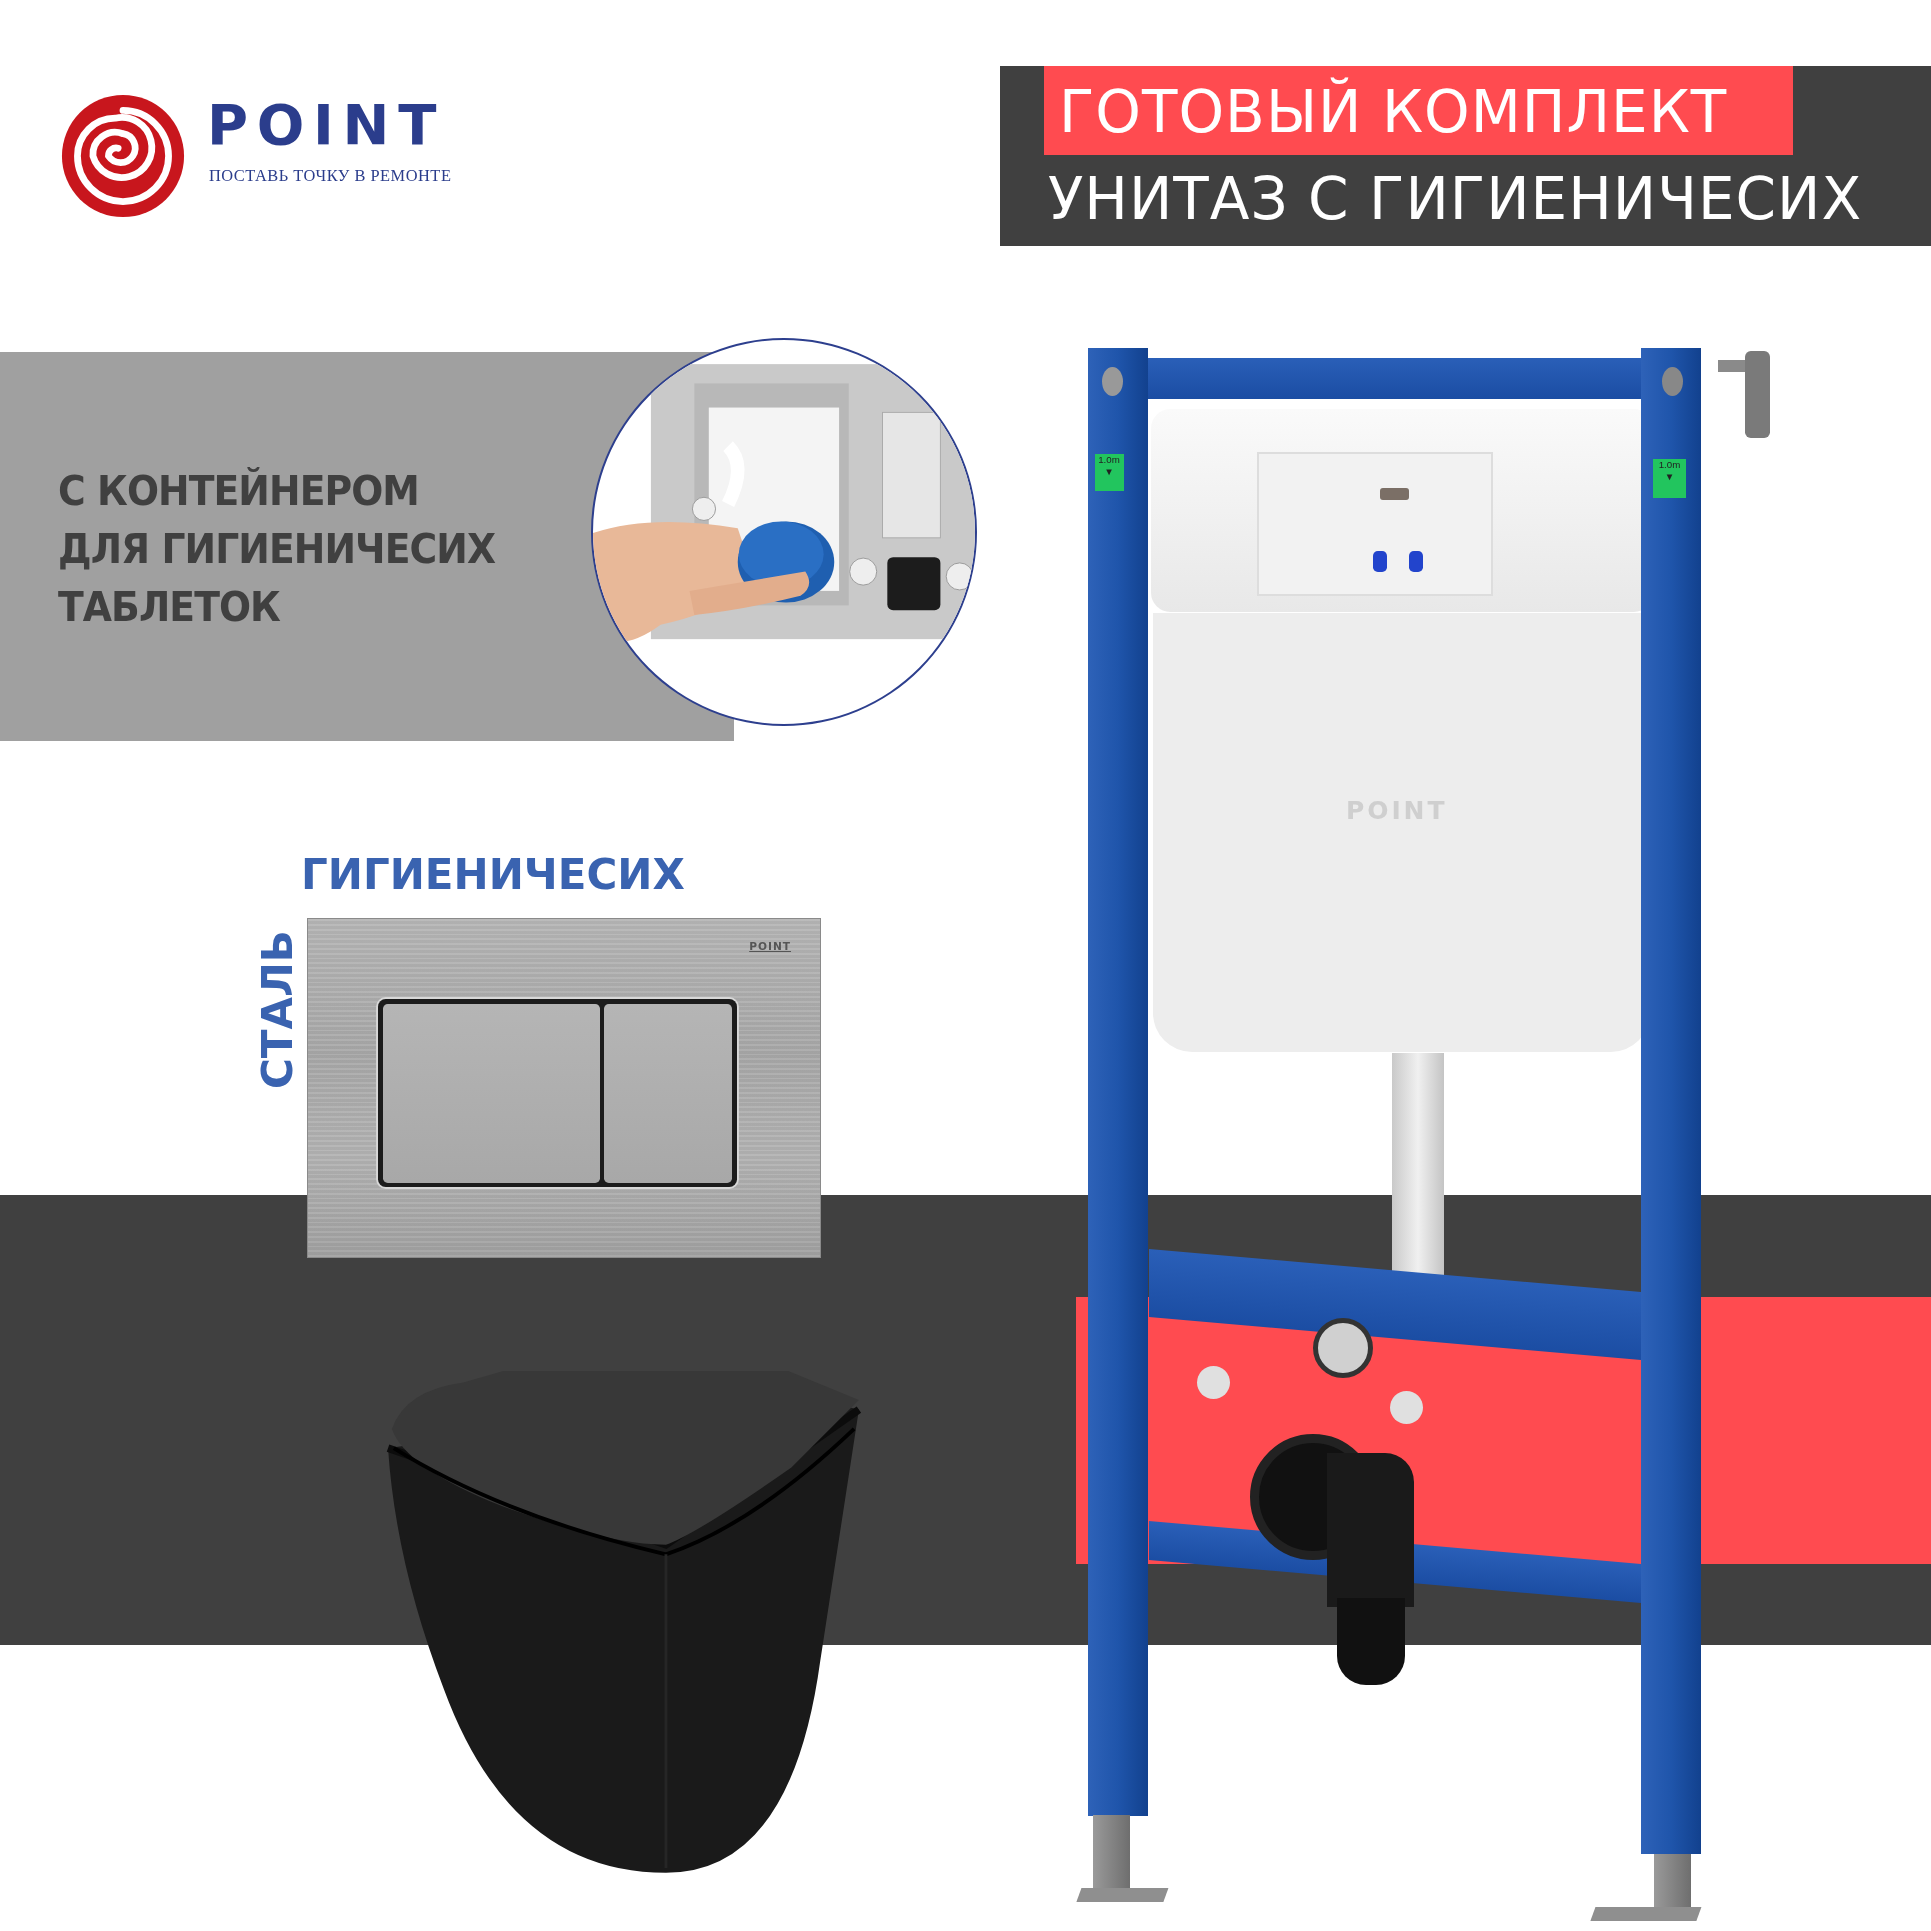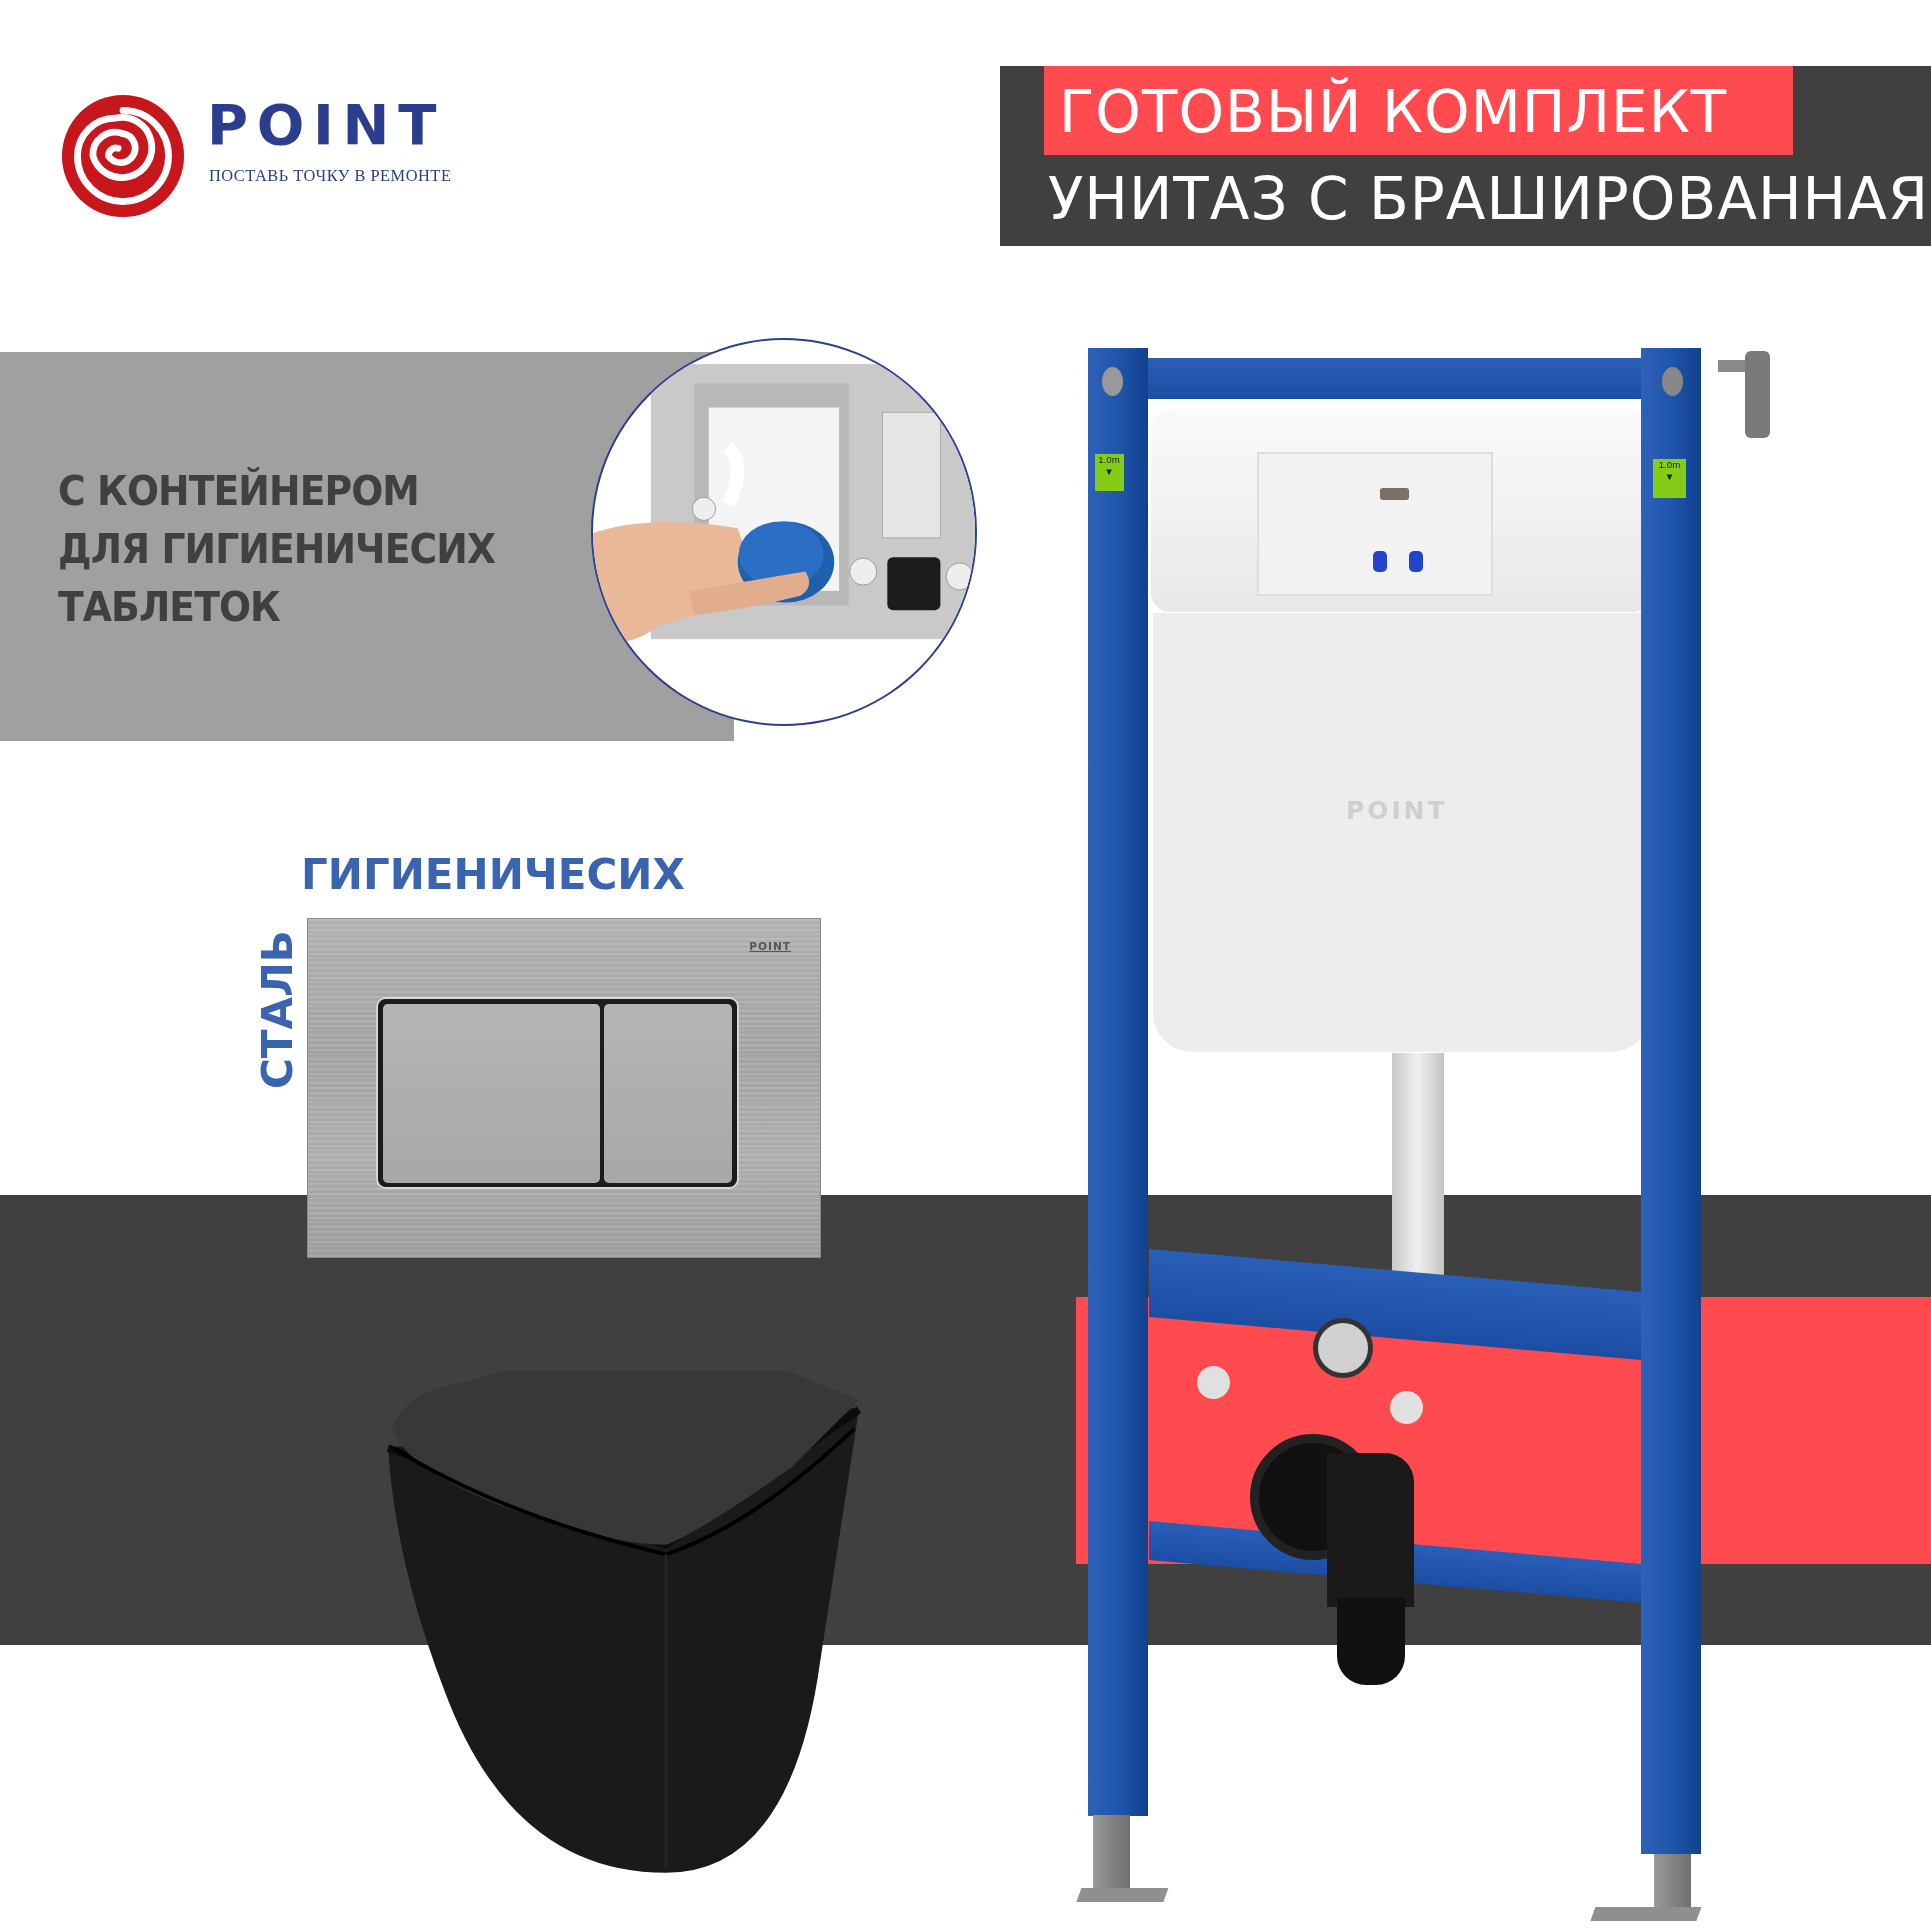--- a/index.html
+++ b/index.html
@@ -29,40 +29,40 @@
   
   .band-dark{left:0;top:1195px;width:1931px;height:450px;background:#404040;}
   .band-red{left:1076px;top:1297px;width:855px;height:267px;background:#ff4b50;}
   
   .post{background:linear-gradient(90deg,#2e62b8 0%,#1f55ab 50%,#12418e 100%);}
   .foot{background:linear-gradient(90deg,#9a9a9a,#6e6e6e);}
   .tank{background:linear-gradient(180deg,#fafafa,#e8e8e8);border-radius:19.3px;}
   .lower-tank{background:#ededed;border-radius:0 0 39px 39px;}
   .pipe-white{background:linear-gradient(90deg,#c9c9c9,#f0f0f0 50%,#c4c4c4);}
   .crossbar{background:linear-gradient(180deg,#2a5fb8,#1b4da3);}
-  .marker{background:#84cc16;font-family:"Liberation Sans",sans-serif;font-size:9.7px;text-align:center;color:#222;line-height:11.6px;}
+  .marker{background:#22c55e;font-family:"Liberation Sans",sans-serif;font-size:9.7px;text-align:center;color:#222;line-height:11.6px;}
   
   .toilet{left:386px;top:1371px;width:666px;height:550px;}
 </style>
 </head>
 <body>
 
 <div class="abs logo-mark">
   <svg viewBox="0 0 130 130" width="126" height="126">
     <circle cx="65" cy="65" r="63" fill="#c8161d"></circle>
     <path d="M65 18 A47 47 0 1 1 18 65 A39 39 0 0 1 57 26 A31 31 0 1 1 34 65 A23 23 0 0 1 65 42 A15 15 0 1 1 50 65 A8 8 0 0 1 60 57" fill="none" stroke="#ffffff" stroke-width="7" stroke-linecap="round"></path>
   </svg>
 </div>
 <div class="abs logo-word">POINT</div>
 <div class="abs logo-tag">ПОСТАВЬ ТОЧКУ В РЕМОНТЕ</div>
 
 <div class="abs hdr"></div>
 <div class="abs hdr-red"></div>
 <div class="abs hdr-t1">ГОТОВЫЙ КОМПЛЕКТ</div>
-<div class="abs hdr-t2">УНИТАЗ С БРАШИРОВАННАЯ</div>
+<div class="abs hdr-t2">УНИТАЗ С ГИГИЕНИЧЕСИХ</div>
 
 <div class="abs feat"></div>
 <div class="abs feat-text">
   <div>С КОНТЕЙНЕРОМ</div>
   <div>ДЛЯ ГИГИЕНИЧЕСИХ</div>
   <div>ТАБЛЕТОК</div>
 </div>
 <div class="abs circle">
   <svg viewBox="0 0 400 400" width="386" height="386">
     <rect x="60" y="25" width="340" height="285" fill="#c9c9c9"></rect>

